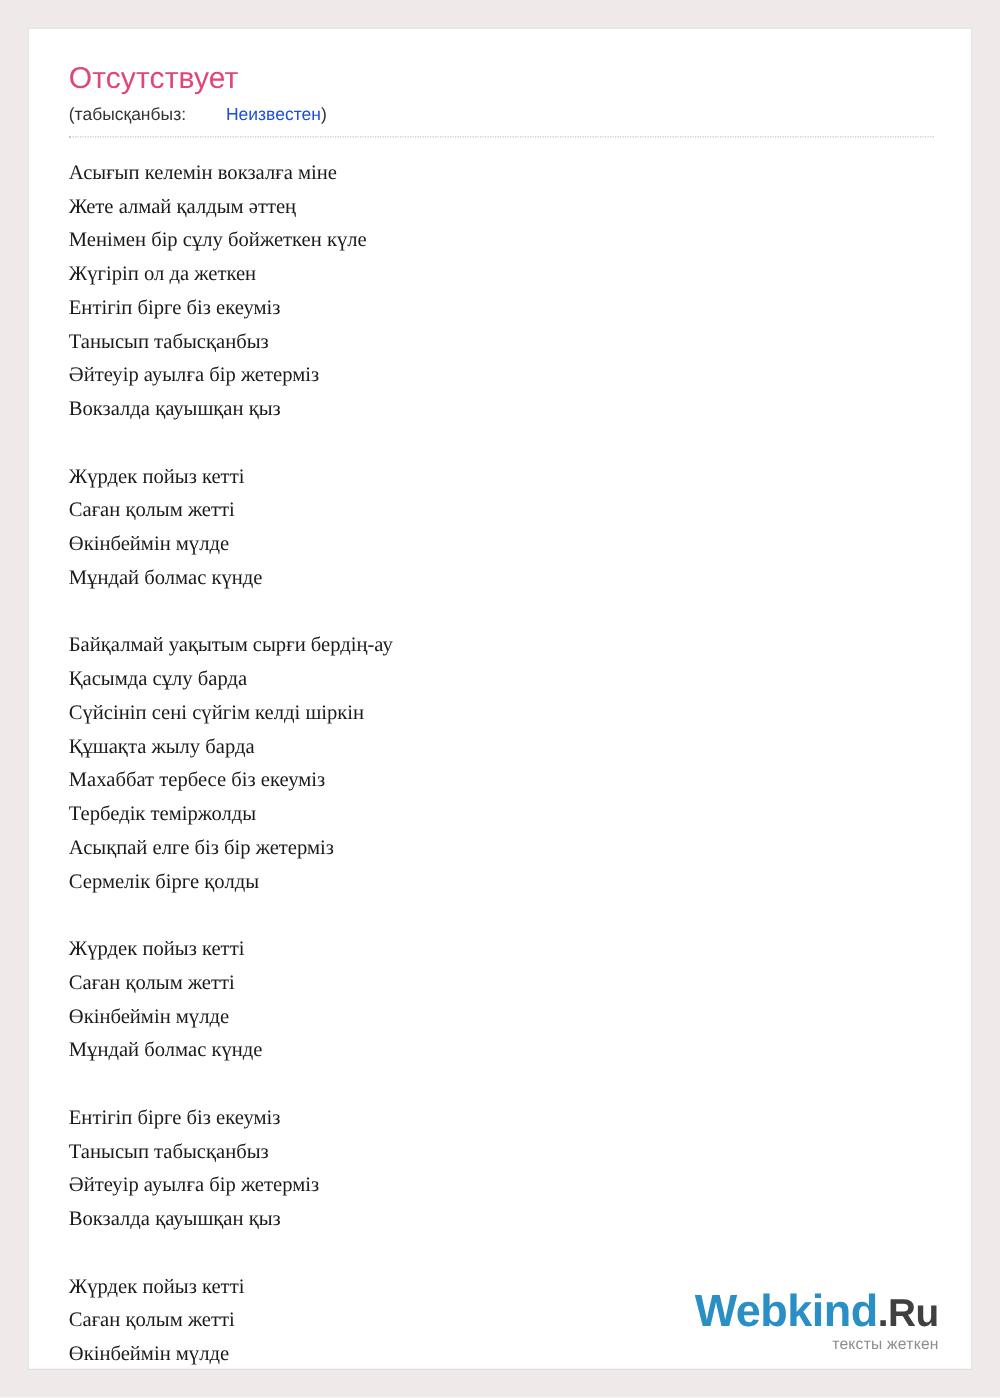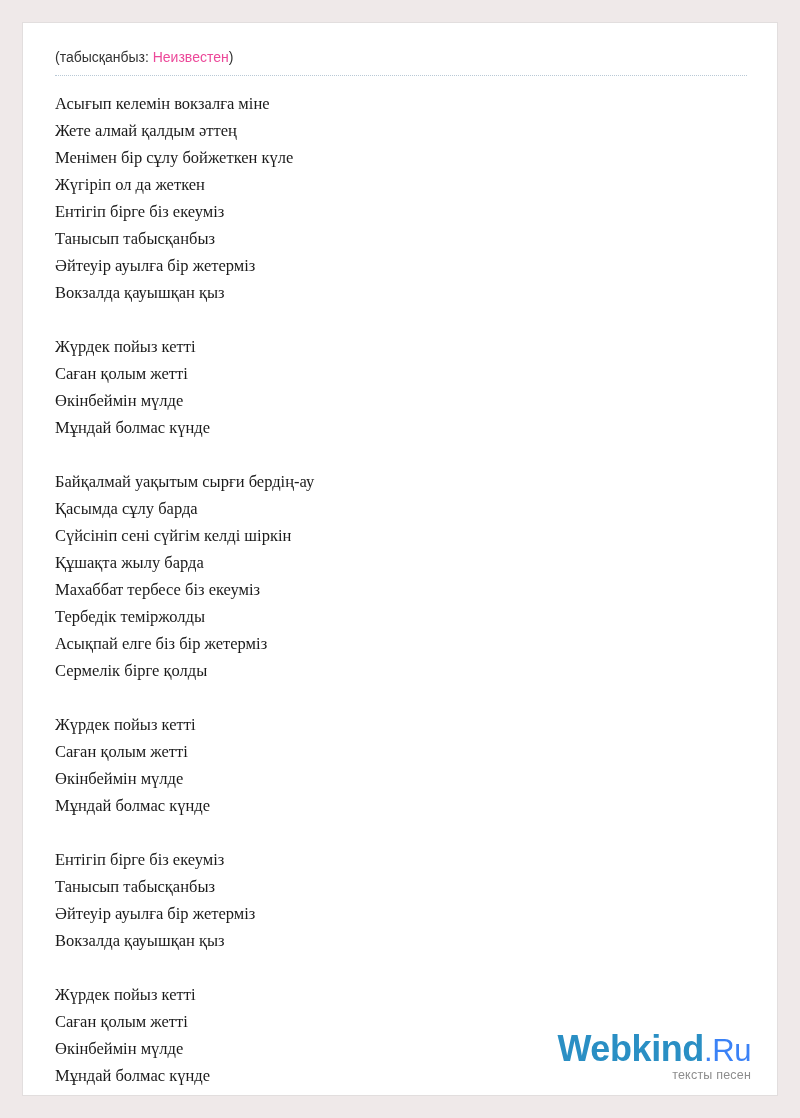--- a/index.html
+++ b/index.html
@@ -35,22 +35,23 @@
     letter-spacing: 0.1px;
   }
   .artist-line {
     font-size: 14px;
     color: #333333;
     padding-bottom: 10px;
     border-bottom: 1px dotted #b9c9d6;
     margin-bottom: 14px;
   }
   .artist-link {
-    color: #ec4899;
+    color: #1d4ed8;
     text-decoration: none;
+    margin-left: 28px;
   }
   .lyrics {
     font-size: 16.5px;
     line-height: 27px;
     color: #1a1a1a;
     white-space: pre-wrap;
     font-family: Liberation Serif, serif;
   }
   .footer-logo {
     position: absolute;
@@ -60,36 +61,37 @@
     line-height: 1;
   }
   .logo-text {
     font-size: 36px;
     font-weight: bold;
     color: #2a8fc4;
     letter-spacing: -0.4px;
   }
   .logo-suffix {
     font-size: 31px;
-    font-weight: normal;
-    color: #3b82f6;
+    font-weight: bold;
+    color: #404040;
     letter-spacing: -0.4px;
   }
   .logo-sub {
     font-size: 12.5px;
     color: #8d8d8d;
     margin-top: 2px;
     letter-spacing: 0.2px;
   }
 </style>
 </head>
 <body>
 
 <div class="page">
   <div class="content">
+    <h1 class="song-title">Отсутствует</h1>
     <div class="artist-line"><span>(табысқанбыз: </span><a class="artist-link" href="#">Неизвестен</a><span>)</span></div>
     <div class="lyrics">Асығып келемін вокзалға міне
 Жете алмай қалдым әттең
 Менімен бір сұлу бойжеткен күле
 Жүгіріп ол да жеткен
 Ентігіп бірге біз екеуміз
 Танысып табысқанбыз
 Әйтеуір ауылға бір жетерміз
 Вокзалда қауышқан қыз
 
@@ -117,15 +119,15 @@
 Әйтеуір ауылға бір жетерміз
 Вокзалда қауышқан қыз
 
 Жүрдек пойыз кетті
 Саған қолым жетті
 Өкінбеймін мүлде
 Мұндай болмас күнде</div>
   </div>
   <div class="footer-logo">
     <div><span class="logo-text">Webkind</span><span class="logo-suffix">.Ru</span></div>
-    <div class="logo-sub">тексты песен</div>
+    <div class="logo-sub">тексты жеткен</div>
   </div>
 </div>
 
 </body></html>

